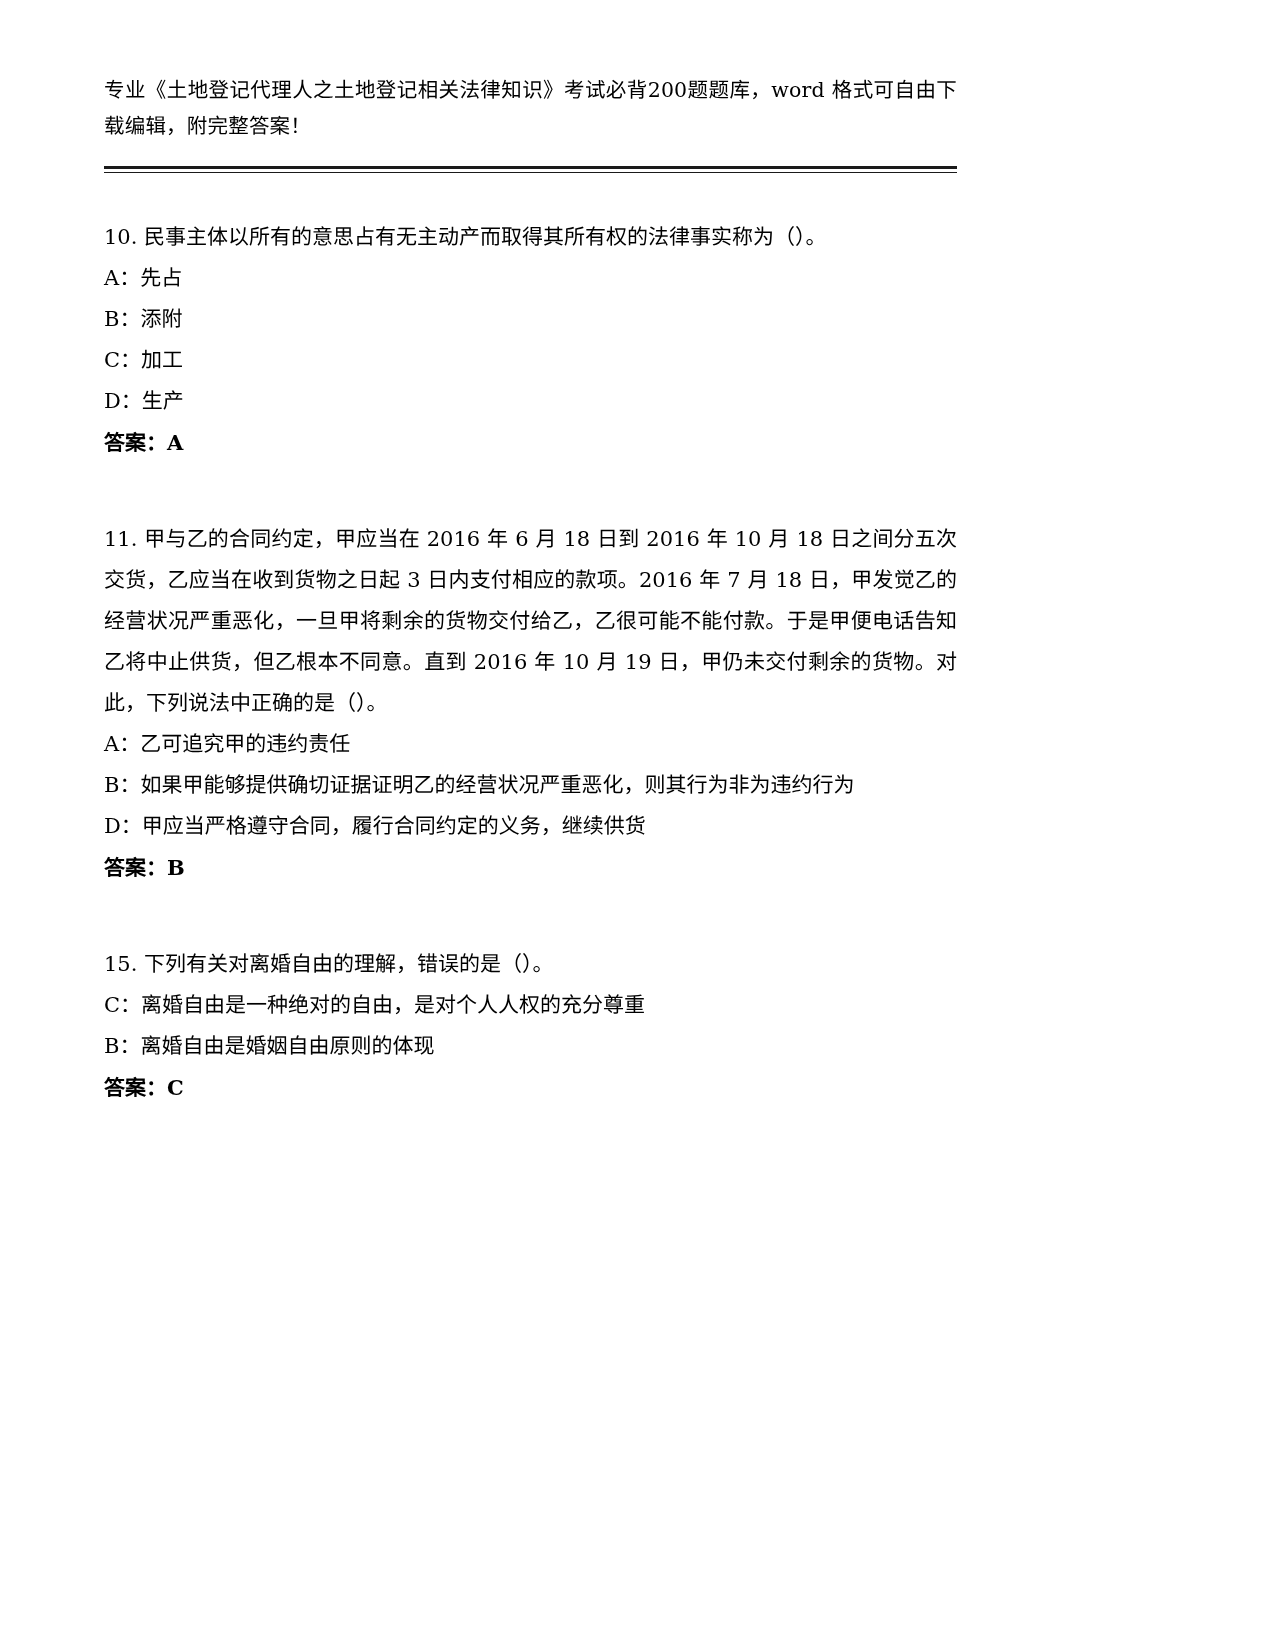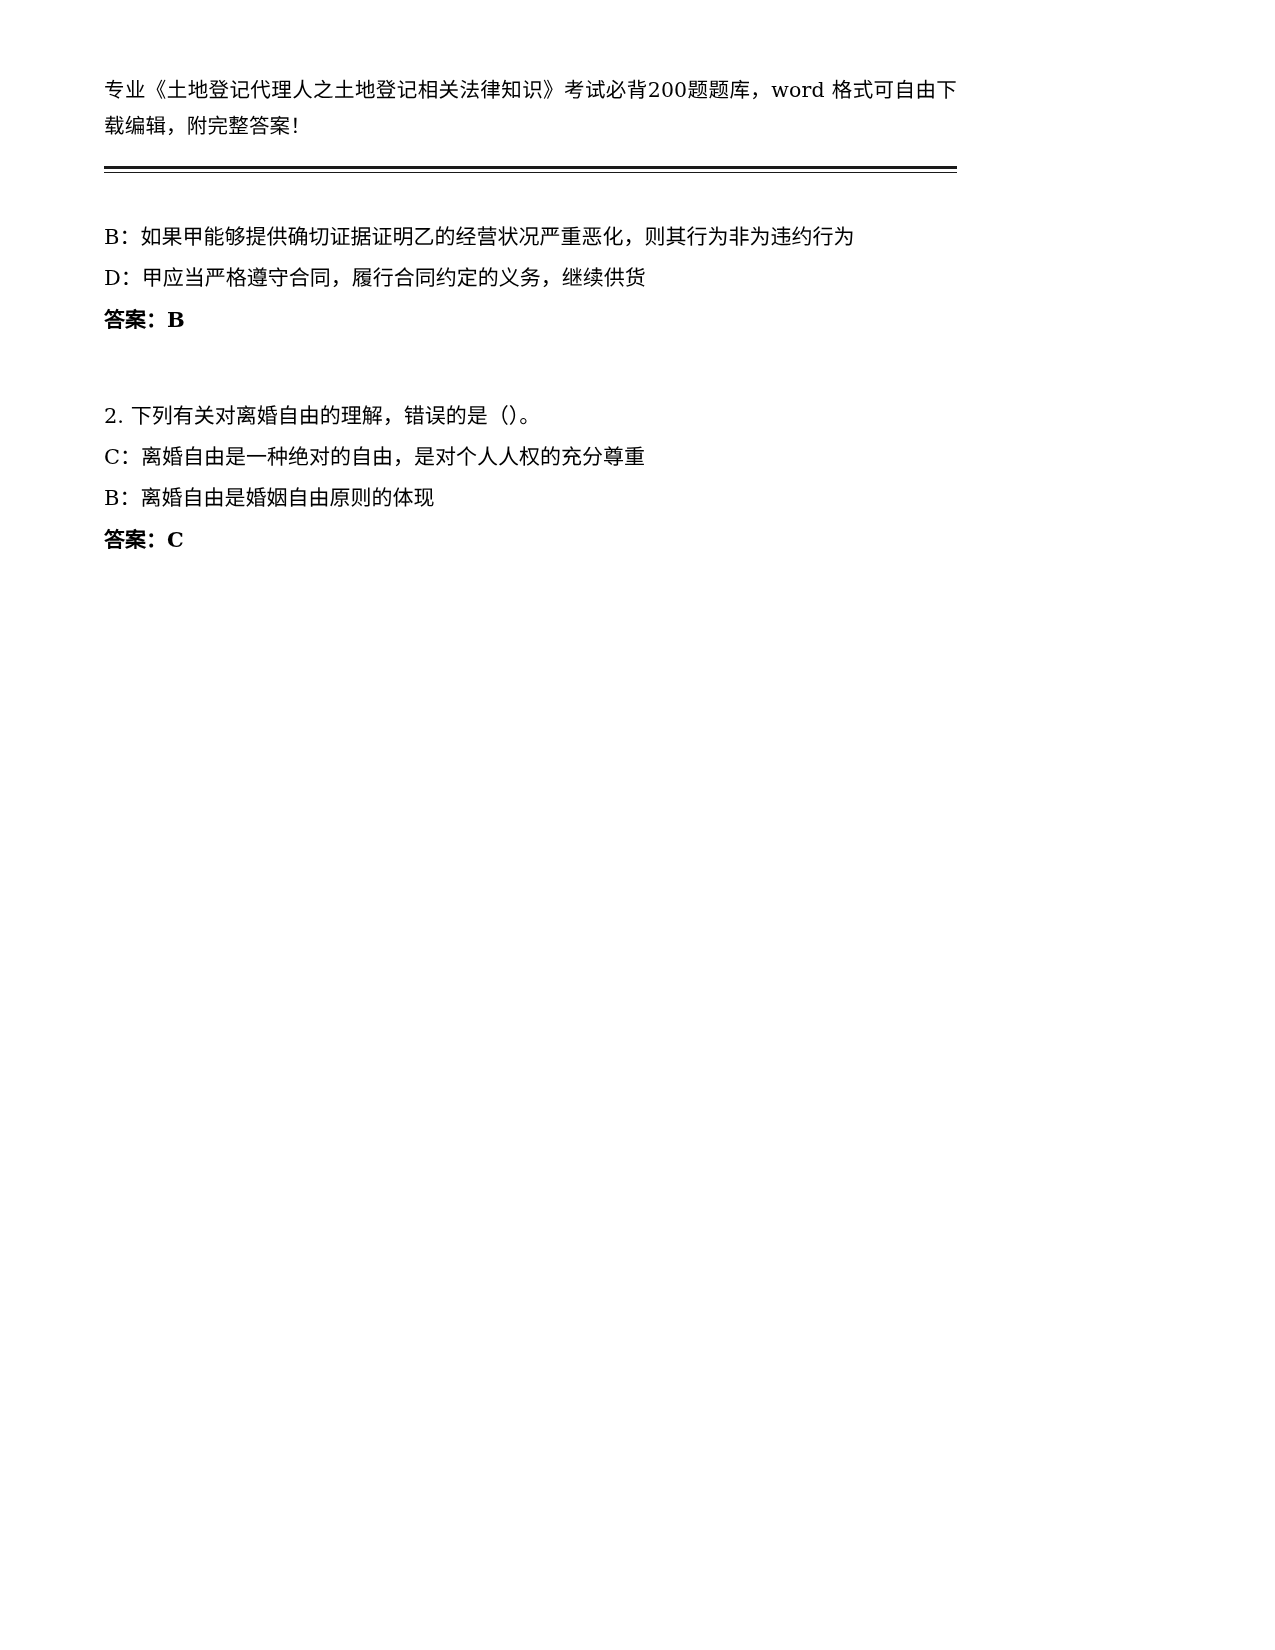--- a/index.html
+++ b/index.html
@@ -69,28 +69,38 @@
 </head>
 <body>
 
 <div class="page">
 
   <div class="header">专业《土地登记代理人之土地登记相关法律知识》考试必背200题题库，word 格式可自由下载编辑，附完整答案！</div>
   <hr class="header-rule">
 
   <div class="content">
 
+    <div class="question-block">
+      <div class="q-stem">10. 民事主体以所有的意思占有无主动产而取得其所有权的法律事实称为（）。</div>
+      <div class="q-option">A：先占</div>
+      <div class="q-option">B：添附</div>
+      <div class="q-option">C：加工</div>
+      <div class="q-option">D：生产</div>
+      <div class="q-answer">答案：A</div>
+    </div>
 
     <div class="question-block">
+      <div class="q-stem">11. 甲与乙的合同约定，甲应当在 2016 年 6 月 18 日到 2016 年 10 月 18 日之间分五次交货，乙应当在收到货物之日起 3 日内支付相应的款项。2016 年 7 月 18 日，甲发觉乙的经营状况严重恶化，一旦甲将剩余的货物交付给乙，乙很可能不能付款。于是甲便电话告知乙将中止供货，但乙根本不同意。直到 2016 年 10 月 19 日，甲仍未交付剩余的货物。对此，下列说法中正确的是（）。</div>
+      <div class="q-option">A：乙可追究甲的违约责任</div>
       <div class="q-option">B：如果甲能够提供确切证据证明乙的经营状况严重恶化，则其行为非为违约行为</div>
       <div class="q-option">D：甲应当严格遵守合同，履行合同约定的义务，继续供货</div>
       <div class="q-answer">答案：B</div>
     </div>
 
     <div class="question-block">
-      <div class="q-stem">2. 下列有关对离婚自由的理解，错误的是（）。</div>
+      <div class="q-stem">15. 下列有关对离婚自由的理解，错误的是（）。</div>
       <div class="q-option">C：离婚自由是一种绝对的自由，是对个人人权的充分尊重</div>
       <div class="q-option">B：离婚自由是婚姻自由原则的体现</div>
       <div class="q-answer">答案：C</div>
     </div>
 
   </div>
 </div>
 
 </body></html>

